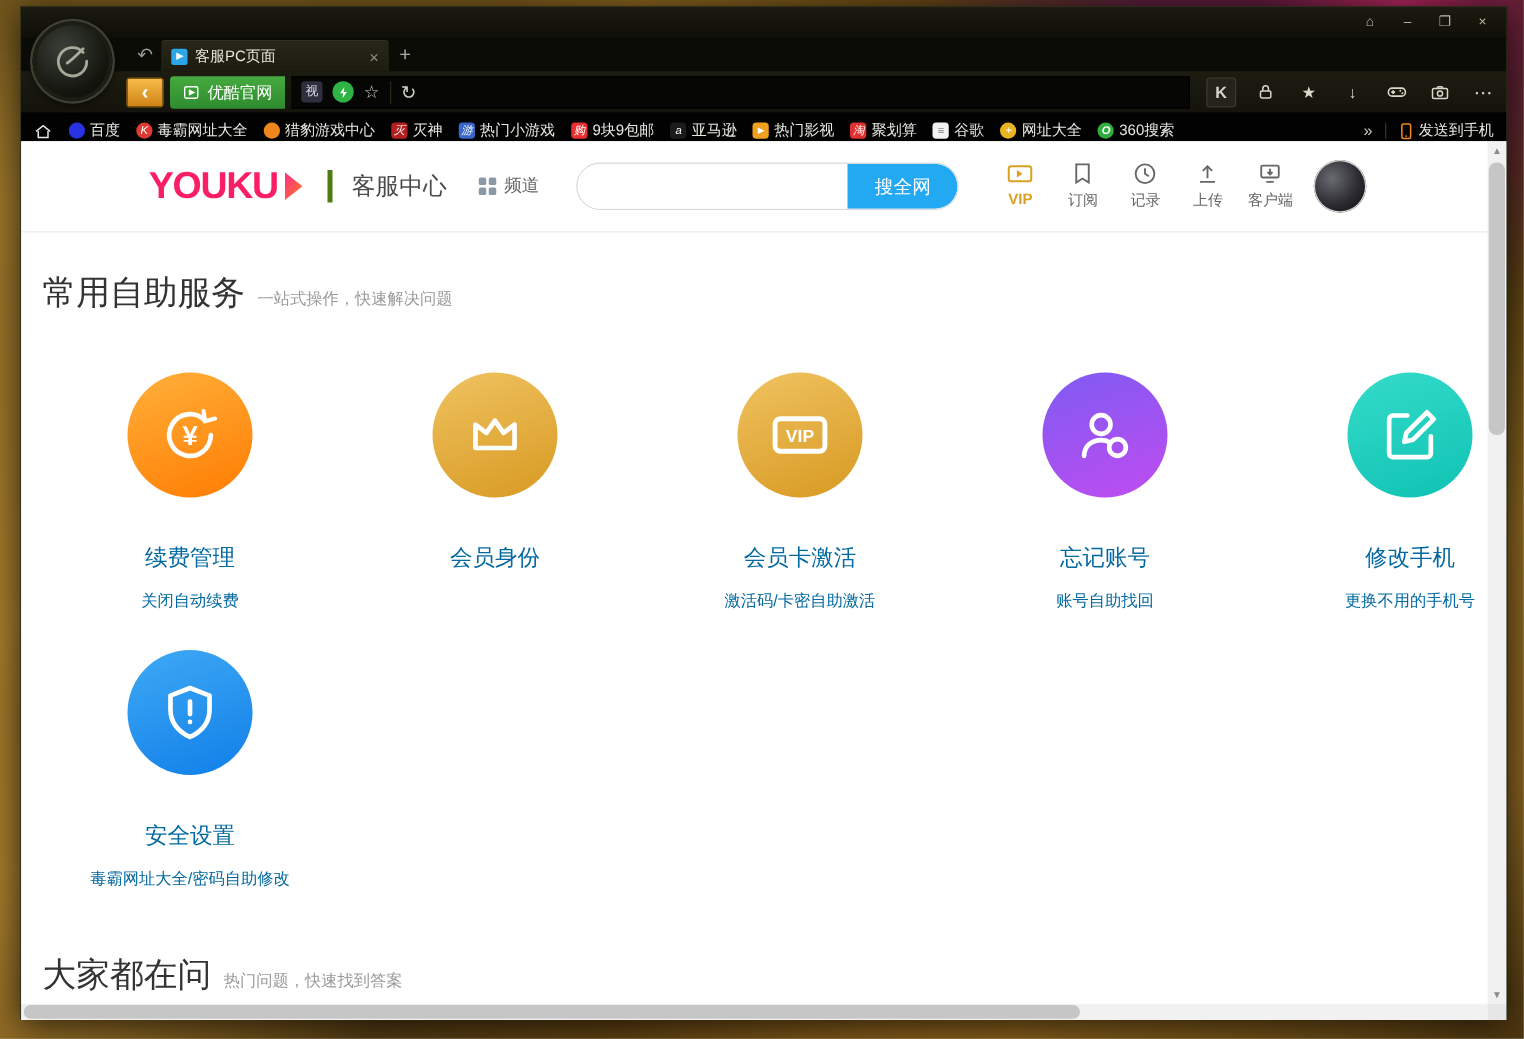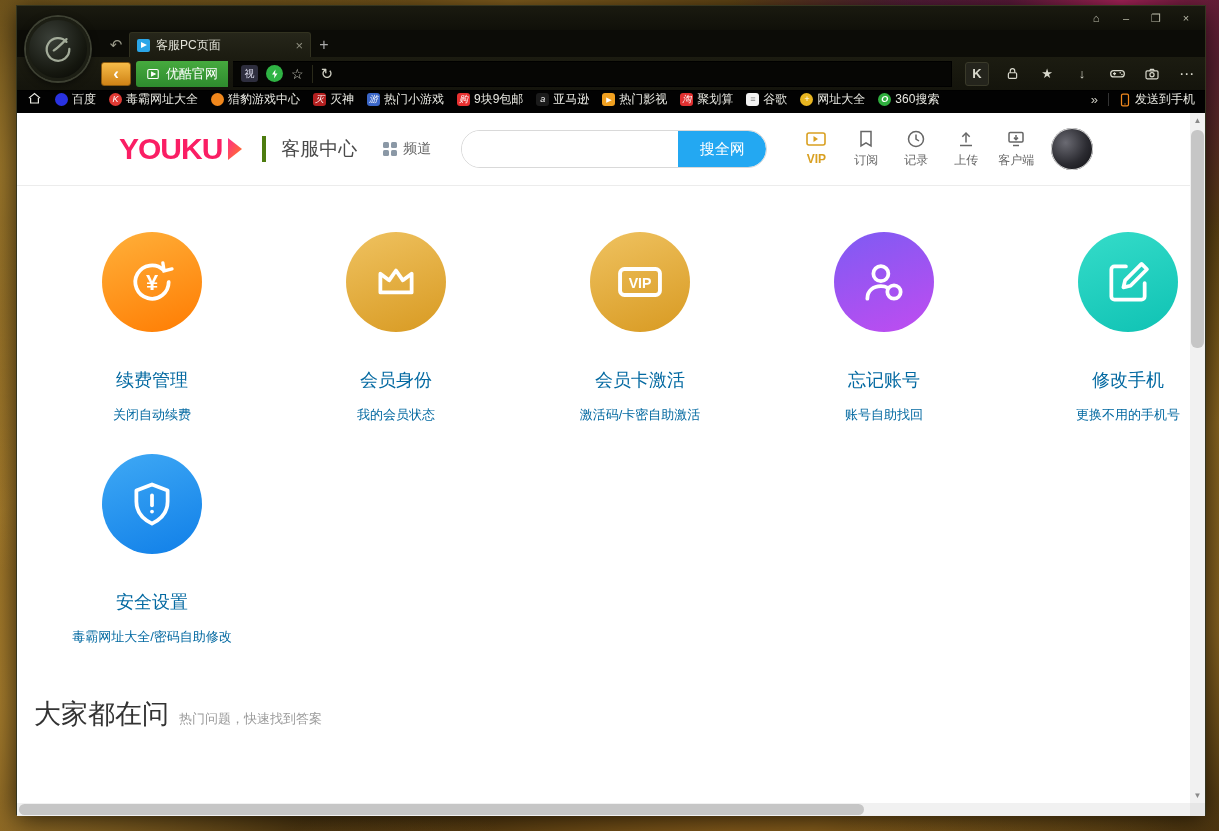--- a/index.html
+++ b/index.html
@@ -55,21 +55,21 @@
     line-height:17px; text-align:center; }
   .badge-green { width:17px; height:17px; background:#2fb344; border-radius:50%; display:flex; align-items:center; justify-content:center; }
   .fld-star { color:#cfcfc2; font-size:14px; }
   .fld-refresh { color:#cfcfc2; font-size:15px; border-left:1px solid #2a2a1a; padding-left:8px; }
   .extbtns { display:flex; align-items:center; gap:11px; padding-left:8px; flex:none; }
   .extbtn { width:24px; height:24px; border-radius:3px; display:flex; align-items:center; justify-content:center;
     color:#d8d8cc; font-size:13px; }
   .extbtn.kbox { background:#24241c; border:1px solid #3a3a2a; font-weight:bold; }
   .extbtn.more { font-size:15px; letter-spacing:1px; }
 
-  .bmbar { height:22px; background:#020202; display:flex; align-items:flex-start; padding:0 10px; gap:13px;
+  .bmbar { height:22px; background:#020202; display:flex; align-items:flex-end; padding:0 10px; gap:13px;
     color:#e9e9e2; font-size:12px; white-space:nowrap; }
   .bm { display:flex; align-items:center; gap:4px; }
   .fav { width:13px; height:13px; border-radius:3px; color:#fff; font-size:9px; line-height:13px;
     text-align:center; flex:none; overflow:hidden; }
   .fav.round { border-radius:50%; }
   .f0{background:#2932e1;} .f1{background:#e03a34;} .f2{background:#f0871c;} .f3{background:#b42020;}
   .f4{background:#3a66c8;} .f5{background:#e83030;} .f6{background:#1b1b1b;} .f7{background:#f0a020;color:#fff;font-size:7px;}
   .f8{background:#e03030;} .f9{background:#f2f2f2;color:#888;} .f10{background:#e8b520;} .f11{background:#2fae3e;font-weight:bold;}
   .bm-right { margin-left:auto; display:flex; align-items:center; gap:10px; }
   .bm-sep { width:1px; height:13px; background:#333; }
@@ -339,41 +339,44 @@
                   <path d="M8 8.6l2 2 2-2"></path>
                   <path d="M7 16.5h6"></path>
             </svg>
             <span class="nlabel">客户端</span>
           </div>
         </div>
         <div class="yk-avatar"></div>
       </div>
 
       <div class="content">
+        <div class="sect-hd">
+          <span class="sect-title">常用自助服务</span>
+          <span class="sect-sub">一站式操作，快速解决问题</span>
+        </div>
 
         <div class="cards">
           <div class="card">
             <div class="circle c-orange">
               <svg width="50" height="50" viewBox="0 0 24 24" fill="none" stroke="#fff" stroke-width="1.8" stroke-linecap="round">
                 <path d="M20 12a8 8 0 1 1-2.4-5.7"></path>
                 <path d="M17.2 2.8l.6 3.9 3.8-1" stroke-width="1.6"></path>
                 <text x="12" y="15.8" font-size="10.5" font-weight="bold" text-anchor="middle" fill="#fff" stroke="none">¥</text>
               </svg>
             </div>
             <div class="card-title">续费管理</div>
             <div class="card-desc">关闭自动续费</div>
           </div>
           <div class="card">
             <div class="circle c-gold">
               <svg width="50" height="50" viewBox="0 0 24 24" fill="none" stroke="#fff" stroke-width="1.8" stroke-linejoin="round">
                 <path d="M4.5 17V8l4.2 3.2L12 6.5l3.3 4.7L19.5 8v9z"></path>
               </svg>
             </div>
             <div class="card-title">会员身份</div>
-            <div class="card-desc">我的会员状态</div>
           </div>
           <div class="card">
             <div class="circle c-gold">
               <svg width="52" height="52" viewBox="0 0 24 24" fill="none" stroke="#fff" stroke-width="1.8">
                 <rect x="2.8" y="6" width="18.4" height="12" rx="2"></rect>
                 <text x="12" y="14.6" font-size="6.5" font-weight="bold" text-anchor="middle" fill="#fff" stroke="none">VIP</text>
               </svg>
             </div>
             <div class="card-title">会员卡激活</div>
             <div class="card-desc">激活码/卡密自助激活</div>

